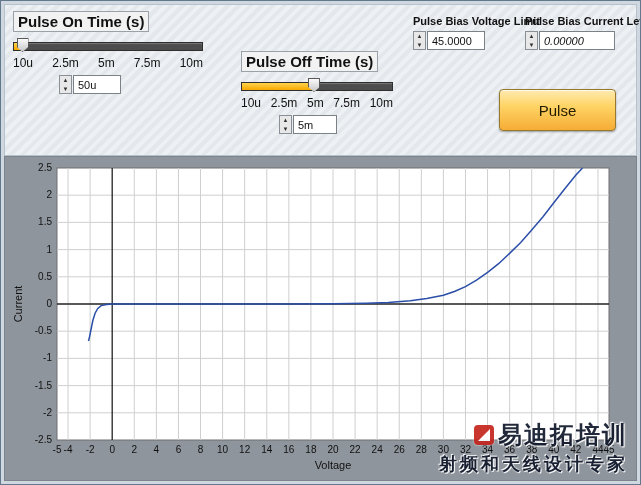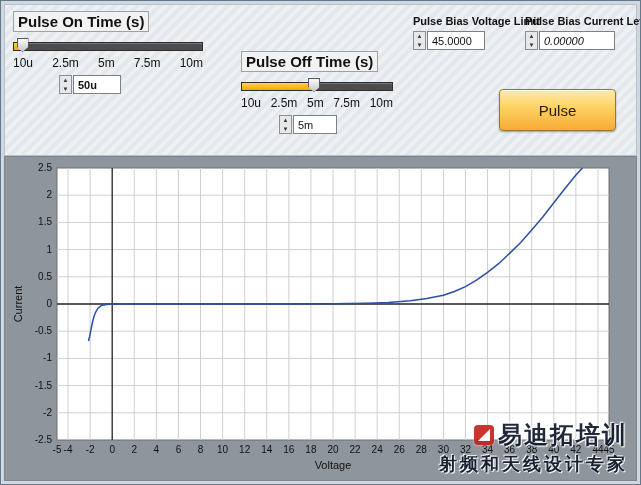--- a/index.html
+++ b/index.html
@@ -122,21 +122,21 @@
           <span>2.5m</span>
           <span>5m</span>
           <span>7.5m</span>
           <span>10m</span>
         </div>
       <div class="value-row" style="margin-left:46px;">
         <div class="spin">
           <button>▲</button>
           <button>▼</button>
         </div>
-        <input class="value-box" style="width: 48px; font-weight: bold;" value="50u">
+        <input class="value-box" style="width: 48px;" value="50u">
       </div>
     </div>
 
     <div class="cluster" style="left:236px; top:6px; width:152px;margin-top:40px;">
       <span class="ctl-label">Pulse Off Time (s)</span>
       <div class="slider-row">
         <div class="slider-track">
           <div class="slider-fill" style="width: 48%;"></div>
         </div>
         <div class="slider-thumb" style="left: calc(48% - 6px);"></div>

